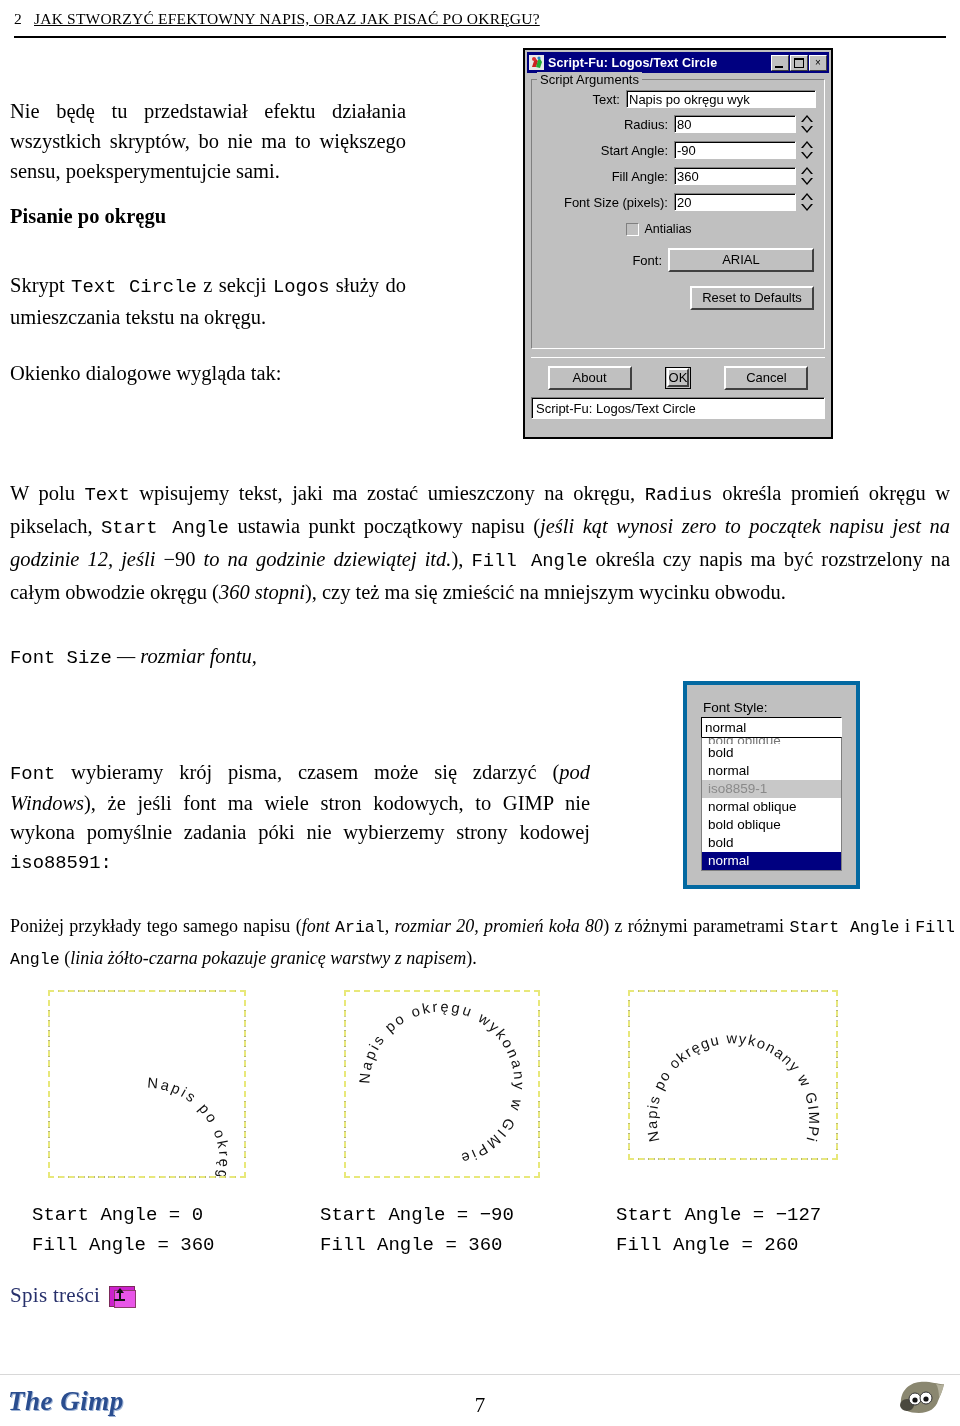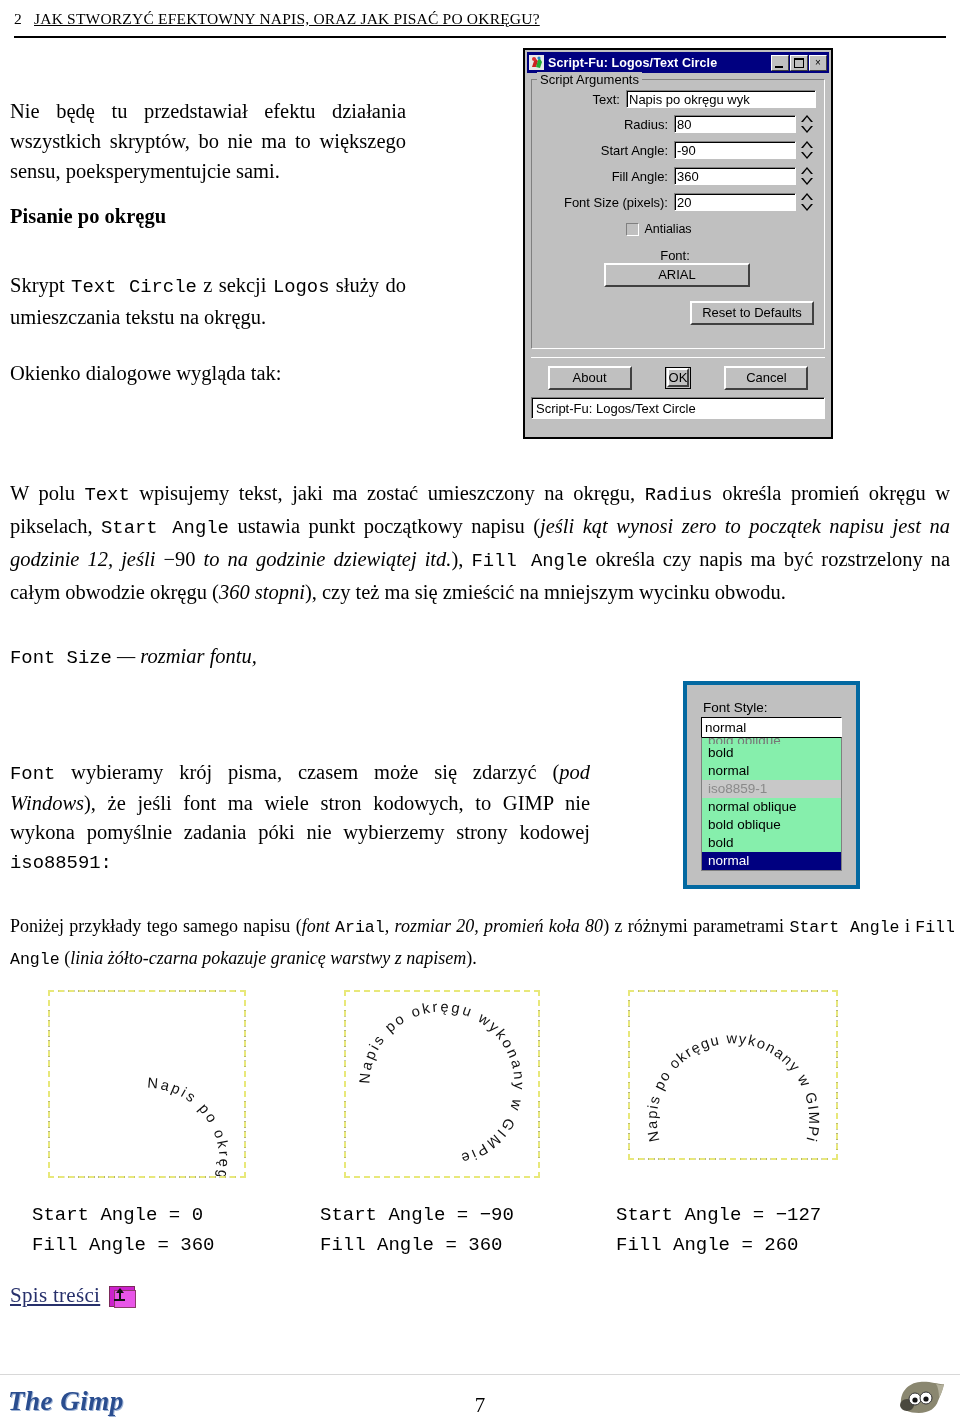--- a/index.html
+++ b/index.html
@@ -218,21 +218,21 @@
     border-top: 2px solid #fff; border-left: 2px solid #fff;
     border-right: 2px solid #404040; border-bottom: 2px solid #404040;
     font-family: "Liberation Sans", sans-serif;
     font-size: 13px;
     text-align: center;
     line-height: 20px;
     height: 24px;
     box-sizing: border-box;
     color: #000;
   }
-  .font-row { display: flex; align-items: center; justify-content: flex-end; margin-bottom: 14px; flex-direction: column; }
+  .font-row { display: flex; align-items: center; justify-content: flex-end; margin-bottom: 14px; }
   .btn-font { width: 146px; margin-right: 2px; }
   .reset-row { display: flex; justify-content: flex-end; padding-right: 2px; }
   .btn-reset { width: 124px; }
 
   .actionbar {
     margin: 8px 6px 0 6px;
     border-top: 1px solid #fff;
     padding-top: 8px;
     display: flex; justify-content: space-around; align-items: center;
   }
@@ -272,21 +272,21 @@
   }
   .fs-label { font-size: 13.5px; padding: 1px 2px 2px 2px; }
   .fs-entry {
     background: #fff;
     border-top: 1px solid #000; border-left: 1px solid #000;
     border-right: 1px solid #fff; border-bottom: 1px solid #fff;
     height: 19px; line-height: 19px; padding-left: 3px;
     font-size: 13.5px;
   }
   .fs-list {
-    background: #86efac;
+    background: #ffffff;
     border: 1px solid #808080;
     border-top: 1px solid #000;
     margin-top: -1px;
     overflow: hidden;
   }
   .fs-item {
     height: 18px; line-height: 18px;
     padding-left: 6px;
     font-size: 13.5px;
     white-space: nowrap;
@@ -326,21 +326,21 @@
   .cap3 { left: 616px; top: 1200px; }
 
   
   .toc {
     position: absolute;
     left: 10px; top: 1283px;
     display: flex; align-items: center;
     font-size: 21px;
     color: #27306b;
   }
-  .toc-label { letter-spacing: 0.3px; text-decoration: underline; }
+  .toc-label { letter-spacing: 0.3px; }
   .folder-icon {
     width: 26px; height: 22px;
     margin-left: 9px;
     position: relative; flex: none;
   }
   .folder-icon .back {
     position: absolute; left: 0; top: 1px;
     width: 24px; height: 19px;
     background: #cc22cc;
     border: 1px solid #7a2a5a;

